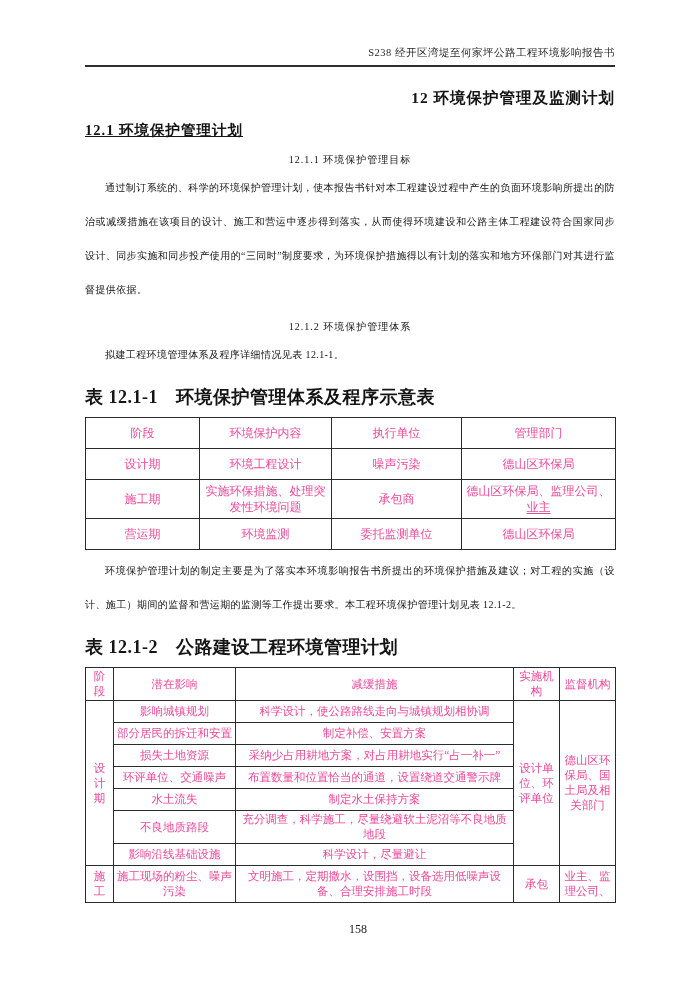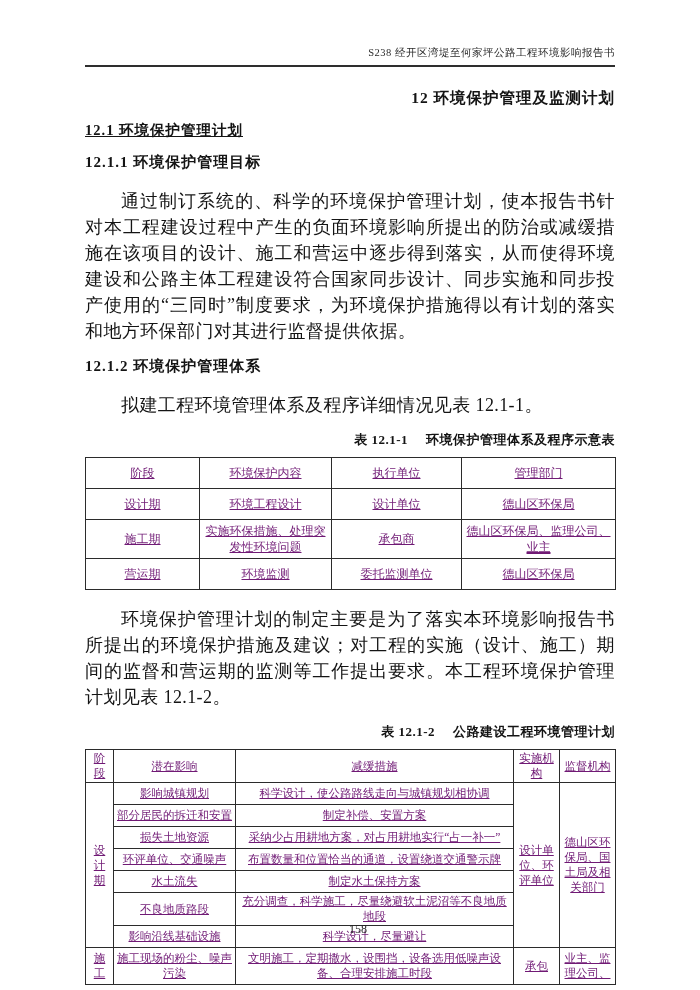--- a/index.html
+++ b/index.html
@@ -10,31 +10,31 @@
   }
   .page{width:700px;height:778px;box-sizing:border-box;padding:46px 85px 0 85px;position:relative;}
   
   .header{
     text-align:right;font-size:10.5px;color:#2a2a2a;letter-spacing:.5px;
     padding-bottom:5px;border-bottom:2px solid #2e2e2e;
   }
   
   .h1{font-size:15.5px;font-weight:bold;margin:21px 0 0 0;letter-spacing:1px;text-align:right;}
   .h2{font-size:14.5px;font-weight:bold;margin:12px 0 0 0;letter-spacing:1px;text-decoration:underline;}
-  .h3{font-size:15px;font-weight:bold;margin:13px 0 0 0;letter-spacing:1px;}
+  .h3{font-size:10px;font-weight:normal;margin:13px 0 0 0;letter-spacing:1px;text-align:center;}
   
   .para{
-    font-size:18px;line-height:26px;text-align:justify;margin:16px 0 0 0;
+    font-size:10px;line-height:34px;text-align:justify;margin:4px 0 0 0;
     text-indent:2em;letter-spacing:.4px;
   }
   
-  .caption{font-size:13px;font-weight:bold;text-align:right;margin:13px 0 8px 0;letter-spacing:.5px;}
+  .caption{font-size:18px;font-weight:bold;text-align:left;margin:13px 0 8px 0;letter-spacing:.5px;}
   .caption .cap-label{margin-right:18px;}
   
-  table{border-collapse:collapse;table-layout:fixed;width:530px;color:#701a75;text-decoration:underline;}
+  table{border-collapse:collapse;table-layout:fixed;width:530px;color:#ec4899;}
   td,th{border:1.4px solid #2b2b2b;text-align:center;vertical-align:middle;font-weight:normal;}
   .t1{font-size:12px;}
   .t1 td,.t1 th{padding:3px 3px;line-height:16px;height:24px;}
   .t2{font-size:11.5px;margin-top:2px;}
   .t2 td,.t2 th{padding:1px 3px;line-height:15px;}
   .t2 th{height:28px;}
   .t2 .drow td{height:19px;}
   .t2 .crow td{height:34px;}
   .stage-cell{line-height:17px;}
   .u{text-decoration:underline;text-underline-offset:2px;}
@@ -73,21 +73,21 @@
     <tbody>
         <tr>
       <th>阶段</th>
       <th>环境保护内容</th>
       <th>执行单位</th>
       <th>管理部门</th>
     </tr>
     <tr>
       <td>设计期</td>
       <td>环境工程设计</td>
-      <td>设计单位</td>
+      <td>噪声污染</td>
       <td>德山区环保局</td>
     </tr>
     <tr>
       <td>施工期</td>
       <td>实施环保措施、处理突发性环境问题</td>
       <td>承包商</td>
       <td><span>德山区环保局、监理公司、</span><span class="u">业主</span></td>
     </tr>
     <tr>
       <td>营运期</td>

